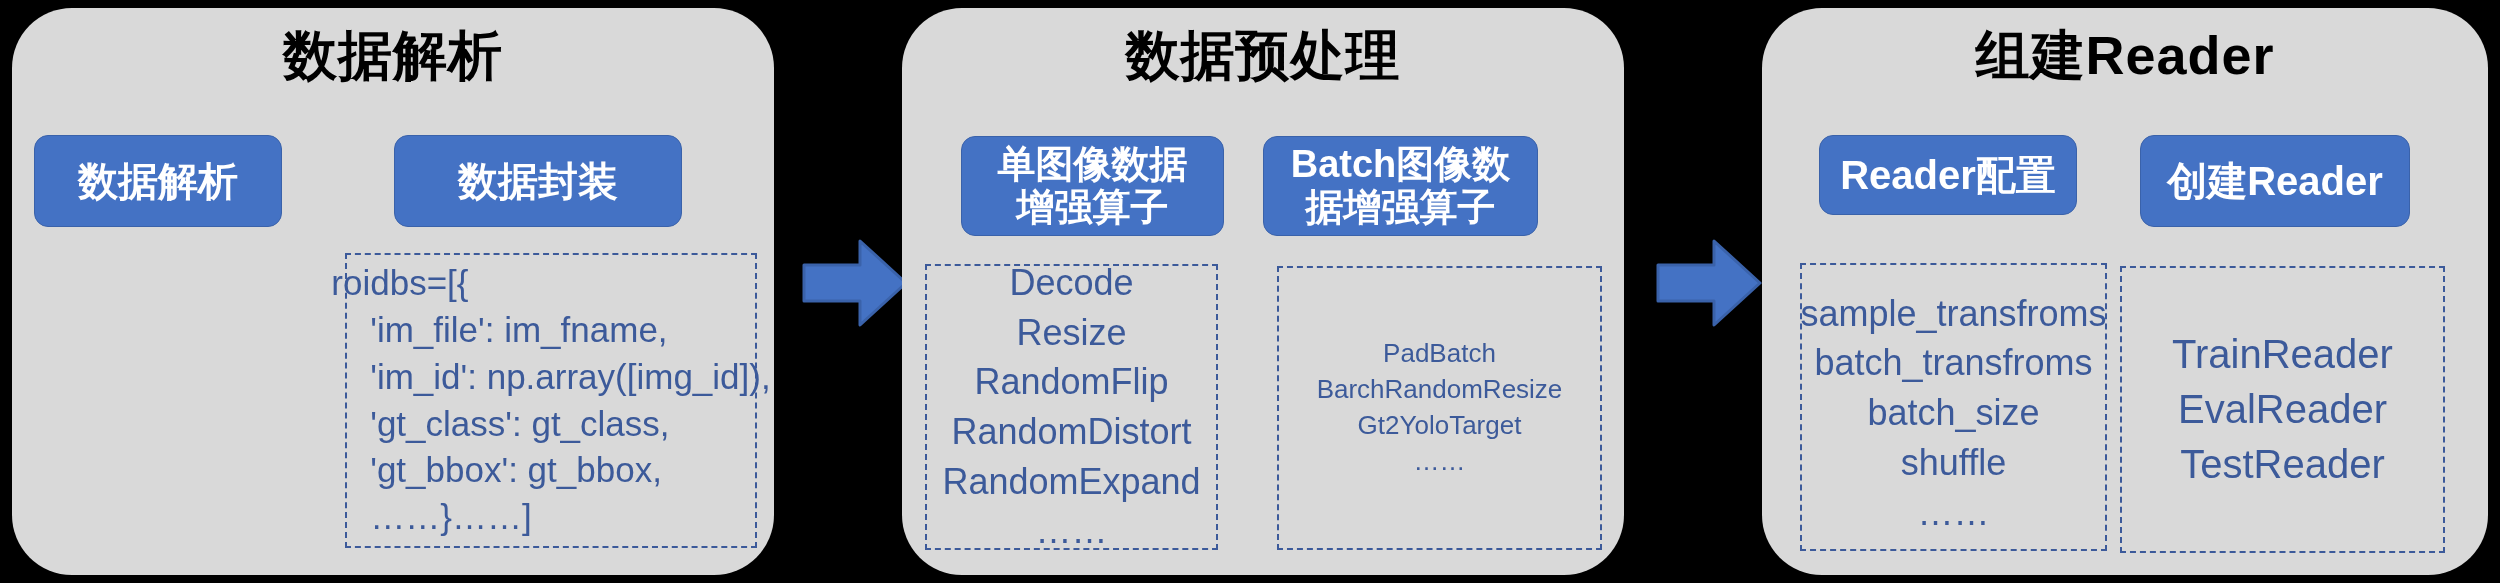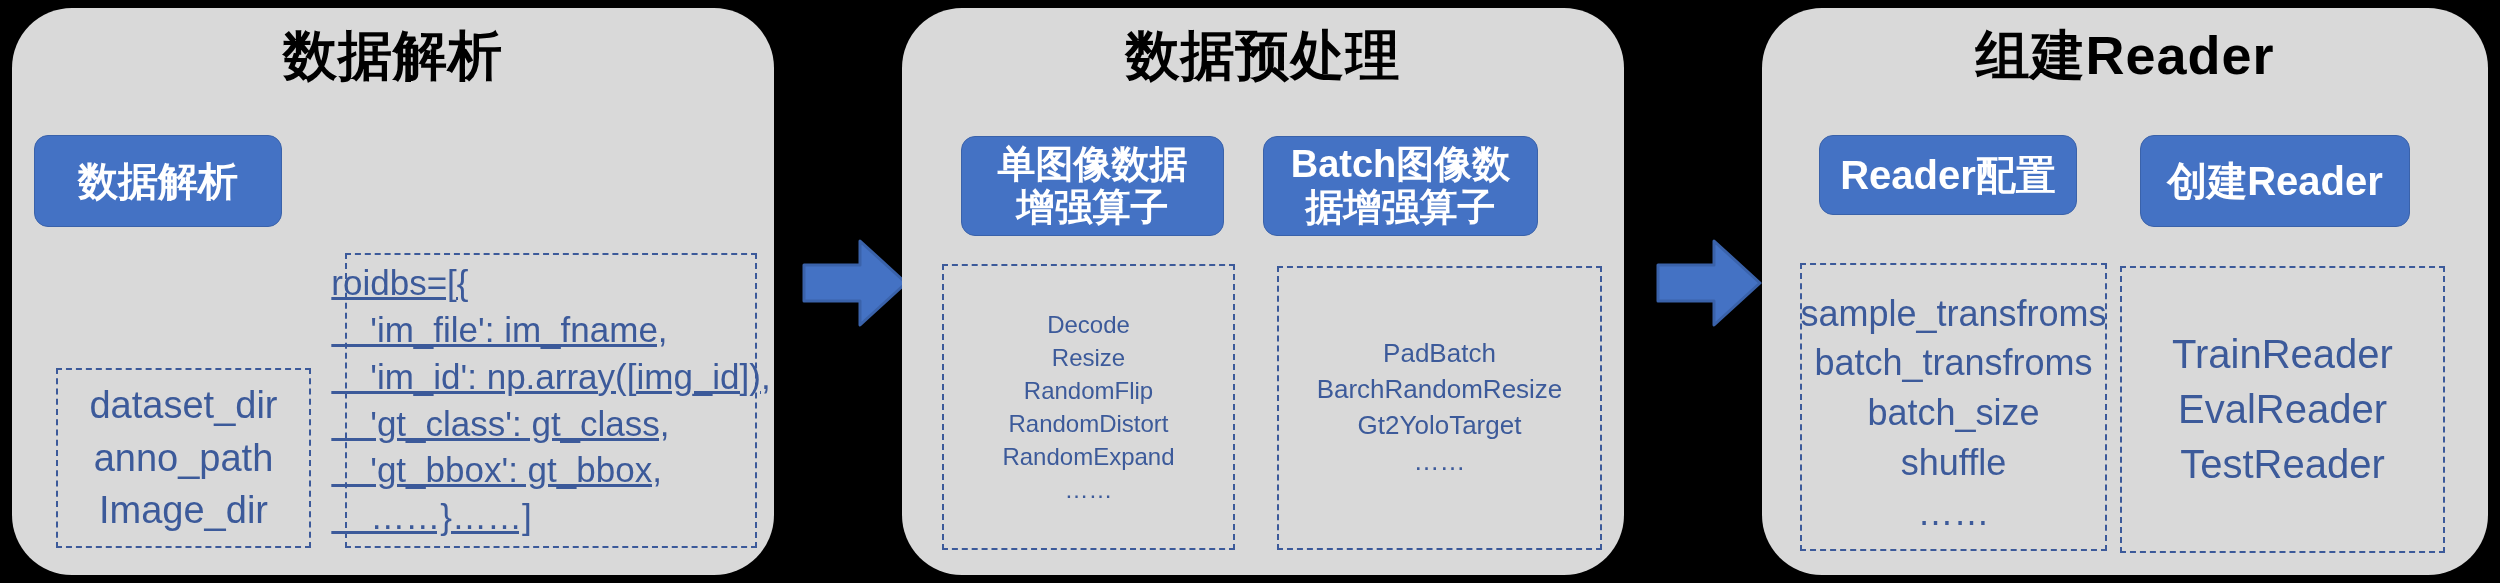--- a/index.html
+++ b/index.html
@@ -75,21 +75,20 @@
     color: #3C5A9A;
   }
   .dashed .lines {
     text-align: center;
     line-height: 1.38;
     white-space: pre;
   }
   .dashed.code .lines {
     text-align: left;
     line-height: 1.34;
-    text-decoration: underline;
   }
 
   
   .arrow {
     position: absolute;
     width: 112px;
     height: 92px;
   }
   #arrow-0 { left: 798px;  top: 237px; }
   #arrow-1 { left: 1652px; top: 237px; }
@@ -97,26 +96,22 @@
 </head>
 <body>
 
 <div class="canvas">
 
   <div class="panel" id="panel-0">
     <div class="panel-title">数据解析</div>
 
     <div class="btn" style="left: 22px; top: 127px; width: 248px; height: 92px; font-size: 40px; white-space: pre;">数据解析</div>
 
+    <div class="btn" style="left: 382px; top: 127px; width: 288px; height: 92px; font-size: 40px; white-space: pre;">数据封装</div>
 
-    <div class="dashed" style="left:44px; top:360px; width:255px; height:180px; font-size:38px;">
-      <div class="lines" style="white-space: pre;">dataset_dir
-anno_path
-Image_dir</div>
-    </div>
 
     <div class="dashed code" style="left:333px; top:245px; width:412px; height:295px; font-size:35px;">
       <div class="lines" style="white-space: pre;">roidbs=[{
     'im_file': im_fname,
     'im_id': np.array([img_id]),
     'gt_class': gt_class,
     'gt_bbox': gt_bbox,
     ……}……]</div>
     </div>
   </div>
@@ -129,21 +124,21 @@
 
   <div class="panel" id="panel-1">
     <div class="panel-title">数据预处理</div>
 
     <div class="btn" style="left: 38px; top: 128px; width: 263px; height: 100px; font-size: 38px; white-space: pre; margin-left: 21px;">单图像数据
 增强算子</div>
 
     <div class="btn" style="left: 361px; top: 128px; width: 275px; height: 100px; font-size: 38px; white-space: pre;">Batch图像数
 据增强算子</div>
 
-    <div class="dashed" style="left:40px; top:256px; width:293px; height:286px; font-size:24px;justify-content:center;">
+    <div class="dashed" style="left:23px; top:256px; width:293px; height:286px; font-size:36px;justify-content:center;">
       <div class="lines" style="white-space: pre;">Decode
 Resize
 RandomFlip
 RandomDistort
 RandomExpand
 ……</div>
     </div>
 
     <div class="dashed" style="left:375px; top:258px; width:325px; height:284px; font-size:26px;">
       <div class="lines" style="white-space: pre;">PadBatch

